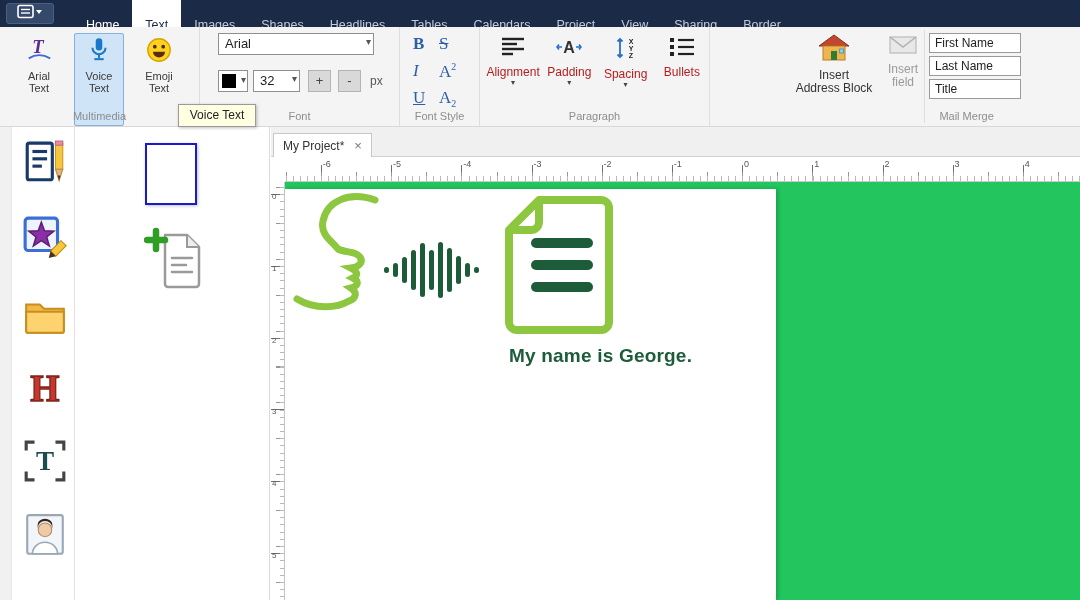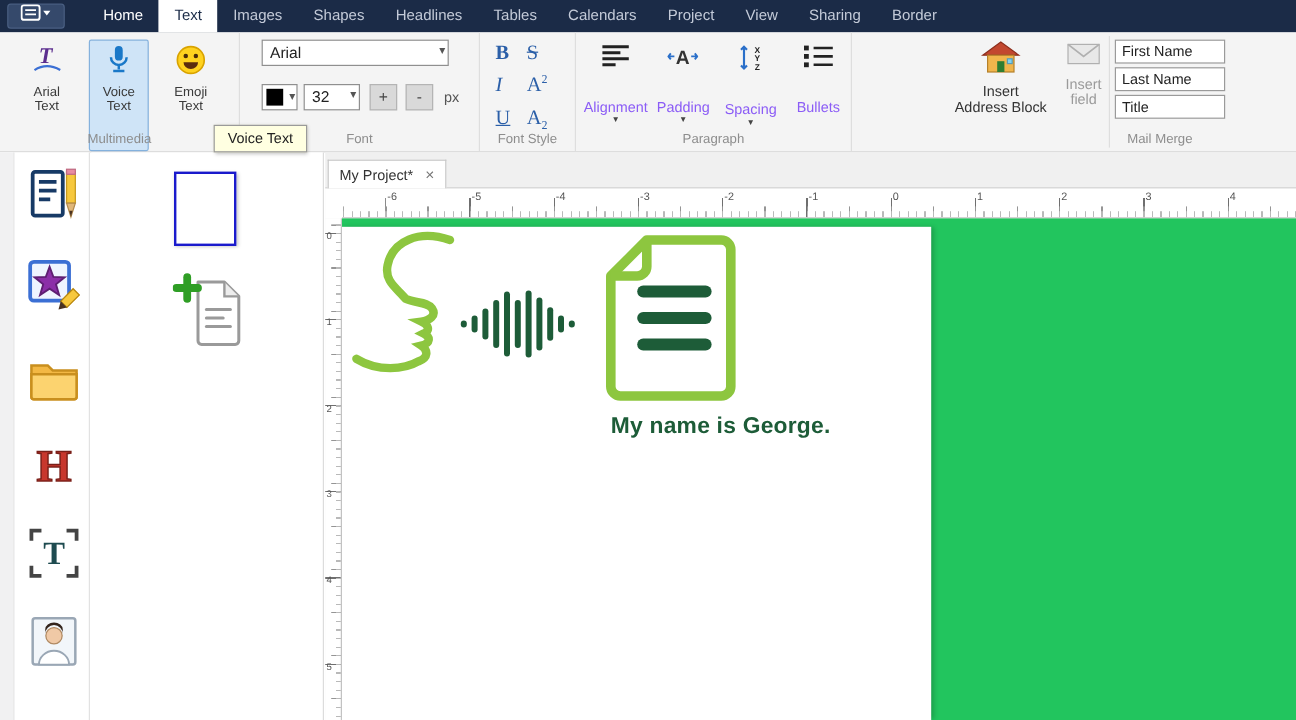--- a/index.html
+++ b/index.html
@@ -2,21 +2,21 @@
 <html><head>
 <meta charset="utf-8">
 <style>
   * { box-sizing: border-box; margin: 0; padding: 0; }
   html,body { width:1080px; height:600px; overflow:hidden; font-family:"Liberation Sans",sans-serif; background:#fff; position:relative; }
 
   
   .menubar { position:absolute; top:0; left:0; right:0; height:27px; background:#1b2b47; display:flex; align-items:stretch; }
   .app-btn { width:48px; margin:3px 5px 3px 6px; background:#35496b; border:1px solid #4a5f82; border-radius:3px; display:flex; align-items:center; justify-content:center; cursor:default; }
   .mtabs { display:flex; margin-left:14px; }
-  .mtab { padding:0 13px; line-height:27px; font-size:12.5px; color:#c3cad8; white-space:nowrap; }
+  .mtab { padding:12px 13px; line-height:27px; font-size:12.5px; color:#c3cad8; white-space:nowrap; }
   .mtab.bright { color:#ffffff; }
   .mtab.active { background:#ffffff; color:#1b2b47; }
 
   
   .ribbon { position:absolute; top:27px; left:0; right:0; height:100px; background:#f4f4f4; border-bottom:1px solid #d8d8d8; display:flex; }
   .rgroup { position:relative; height:100%; flex:none; }
   .rgroup + .rgroup { border-left:1px solid #dedede; }
   .glabel { position:absolute; bottom:4px; left:0; width:100%; text-align:center; font-size:11px; color:#8d8d8d; white-space:nowrap; }
 
   .g-edit { width:66px; background:linear-gradient(#fdfdfd,#f0f0f0); text-align:center; }
@@ -48,21 +48,21 @@
 
   .g-fontstyle { width:80px; }
   .fsgrid { display:grid; grid-template-columns:26px 30px; row-gap:5px; padding:7px 0 0 13px;
             font-family:"Liberation Serif",serif; font-size:17px; color:#2b5fa8; }
   .fs { height:22px; }
   .fs sup, .fs sub { font-size:10px; }
 
   .g-para { width:230px; display:flex; padding:10px 0 0 6px; gap:2px; }
   .pbtn { width:55px; text-align:center; }
   .pbtn .icon { display:inline-block; height:24px; }
-  .pbtn .blabel { font-size:12px; color:#8b5cf6; margin-top:20px; white-space:nowrap; }
+  .pbtn .blabel { font-size:12px; color:#b91c1c; margin-top:4px; white-space:nowrap; }
   .pbtn .pcaret { font-size:8px; color:#444; line-height:8px; }
 
   .g-mail { flex:1; }
   .mmbtn { position:absolute; top:6px; text-align:center; }
   .mmbtn .blabel { font-size:12px; line-height:13px; color:#333; margin-top:2px; }
   .mmbtn.disabled .blabel { color:#9a9a9a; }
   .mm-setup { left:12px; width:62px; }
   .mm-address { left:80px; width:88px; }
   .mm-insertfield { left:170px; width:46px; }
   .vdiv { position:absolute; left:214px; top:3px; bottom:3px; width:1px; background:#dedede; }

